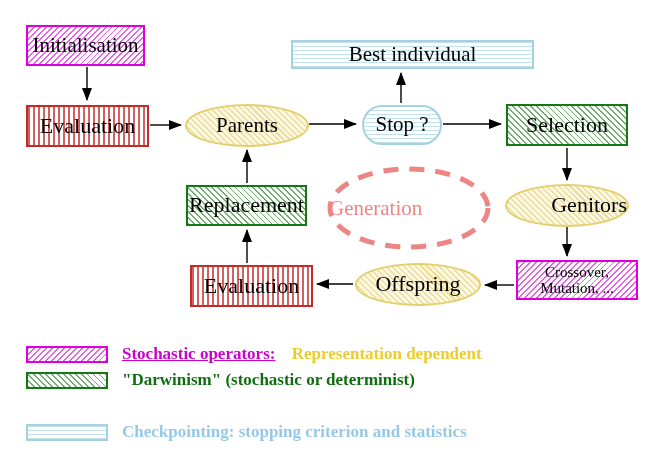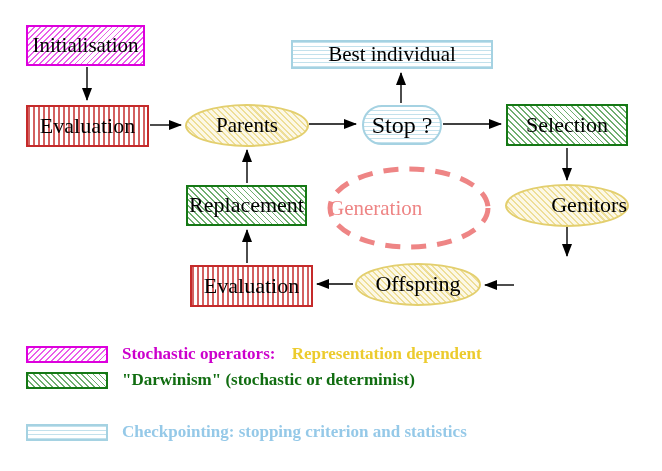--- a/index.html
+++ b/index.html
@@ -29,41 +29,41 @@
     background:repeating-linear-gradient(0deg,#c3e1ec 0,#c3e1ec 1.2px,#ffffff 1.2px,#ffffff 4px);
   }
   .hatch-yellow{
     border:2px solid #e3cf6e;border-radius:50%;
     background:repeating-linear-gradient(45deg,#eede97 0,#eede97 1.5px,#fcf8e6 1.5px,#fcf8e6 4.2px);
   }
   
   #node-initialisation{left:26px;top:25px;width:119px;height:41px;font-size:21px;}
   #node-evaluation-top{left:26px;top:105px;width:123px;height:42px;font-size:22px;}
   #node-parents{left:185px;top:104px;width:124px;height:43px;font-size:21px;}
-  #node-best-individual{left:291px;top:40px;width:202px;height:29px;font-size:21px;}
-  #node-stop{left:362px;top:105px;width:80px;height:40px;font-size:24px;border-radius:20px;}
+  #node-best-individual{left:291px;top:40px;width:243px;height:29px;font-size:21px;}
+  #node-stop{left:362px;top:105px;width:80px;height:40px;font-size:21px;border-radius:20px;}
   #node-selection{left:506px;top:104px;width:122px;height:42px;font-size:22px;}
   #node-genitors{left:505px;top:184px;width:124px;height:43px;font-size:22px;justify-content:flex-end;}
   #node-crossover{left:516px;top:260px;width:122px;height:40px;font-size:15px;flex-direction:column;}
   #node-offspring{left:355px;top:263px;width:126px;height:43px;font-size:22px;}
   #node-evaluation-bottom{left:190px;top:265px;width:123px;height:42px;font-size:22px;}
   #node-replacement{left:186px;top:185px;width:121px;height:41px;font-size:22px;}
   #generation-label{
     position:absolute;left:329px;top:168px;width:160px;height:80px;
     display:flex;align-items:center;justify-content:flex-start;
     color:#ee8585;font-size:21px;
   }
   #overlay{position:absolute;left:0;top:0;width:662px;height:471px;pointer-events:none;}
   
   .legend-row{position:absolute;left:26px;display:flex;align-items:center;height:18px;}
   #legend-row-0{top:345px;} #legend-row-1{top:371px;}
   #legend-row-2{top:397px;} #legend-row-3{top:423px;}
   .swatch{width:78px;height:13px;box-sizing:content-box;margin-right:14px;}
   .legend-text{font-weight:bold;font-size:17px;white-space:nowrap;}
-  .lt-magenta{color:#cc00cc;}
+  .lt-magenta{color:#cc00cc;text-decoration:underline;}
   .lt-gold{color:#eccb2d;margin-left:12px;}
   .lt-green{color:#116d11;}
   .lt-red{color:#b51d1d;}
   .lt-cyan{color:#95c9e8;}
 </style>
 </head>
 <body>
 
 <div id="stage">
 
@@ -110,20 +110,24 @@
   </div>
 
   <div class="node hatch-green" id="node-selection">
     <span>Selection</span>
   </div>
 
   <div class="node hatch-yellow" id="node-genitors">
     <span>Genitors</span>
   </div>
 
+  <div class="node hatch-magenta" id="node-crossover">
+    <span>Crossover,</span>
+    <span>Mutation, ...</span>
+  </div>
 
   <div class="node hatch-yellow" id="node-offspring">
     <span>Offspring</span>
   </div>
 
   <div class="node stripe-red" id="node-evaluation-bottom">
     <span>Evaluation</span>
   </div>
 
   <div class="node hatch-green" id="node-replacement">

